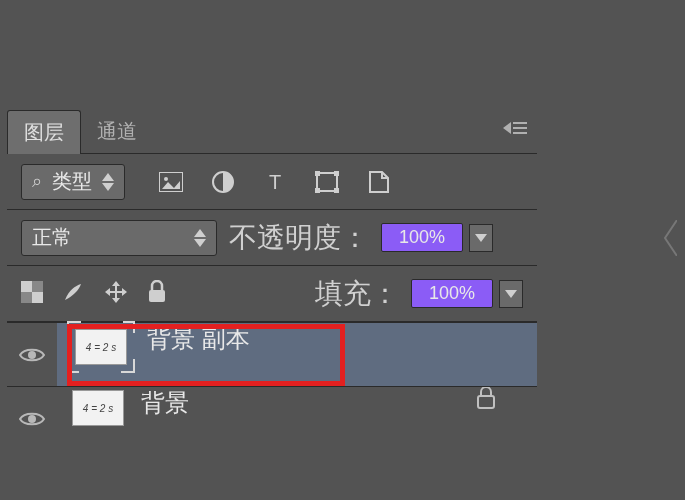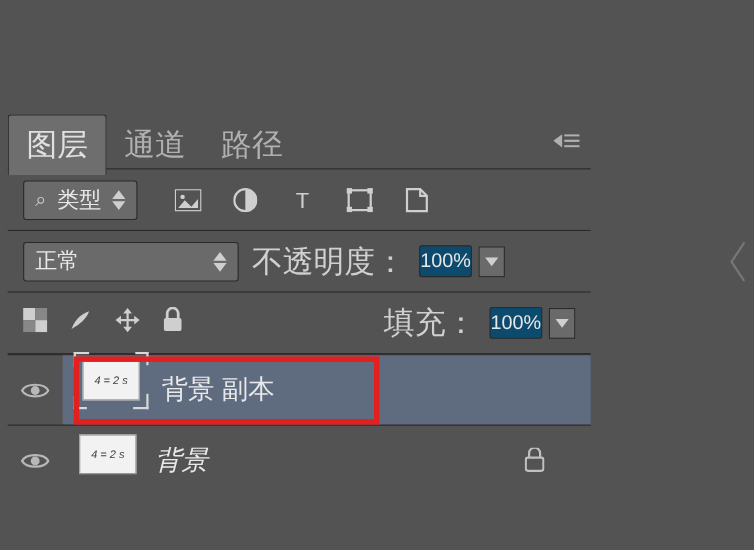--- a/index.html
+++ b/index.html
@@ -1,68 +1,67 @@
 <!DOCTYPE html>
 <html><head>
 <meta charset="utf-8">
 <style>
   * { box-sizing: border-box; margin: 0; padding: 0; font-family: "Microsoft YaHei", sans-serif; }
   body { background: #535353; width: 685px; height: 500px; overflow: hidden; }
   .panel { position: absolute; left: 7px; top: 110px; width: 530px; background: #535353; }
   .tabs { display: flex; align-items: center; height: 44px; background: #535353; border-bottom: 1px solid #2a2a2a; position: relative; }
-  .tab { padding: 8px 16px; font-size: 28px; color: #b0b0b0; cursor: pointer; }
+  .tab { padding: 8px 16px; font-size: 20px; color: #b0b0b0; cursor: pointer; }
   .tab.active { background: #6e6e6e; color: #e0e0e0; border: 1px solid #2a2a2a; border-bottom: none; border-radius: 3px 3px 0 0; }
   .tab-menu { position: absolute; right: 10px; top: 12px; color: #b0b0b0; cursor: pointer; }
   .tab-menu svg { display: block; }
   .row { display: flex; align-items: center; height: 56px; padding: 0 14px; gap: 12px; border-bottom: 1px solid #2a2a2a; }
   .dropdown { display: inline-flex; align-items: center; background: #6a6a6a; border: 1px solid #2a2a2a; border-radius: 3px; height: 36px; padding: 0 10px; gap: 10px; color: #e8e8e8; font-size: 20px; cursor: pointer; }
   .dropdown .mag { color: #cfcfcf; font-size: 18px; }
   .stepper { display: inline-flex; flex-direction: column; gap: 2px; }
   .stepper .tri { width: 0; height: 0; }
   .tri.up { border-left: 6px solid transparent; border-right: 6px solid transparent; border-bottom: 8px solid #cfcfcf; }
   .tri.down { border-left: 6px solid transparent; border-right: 6px solid transparent; border-top: 8px solid #cfcfcf; }
   .filter-icons { display: flex; gap: 24px; margin-left: 20px; }
   .ficon { width: 28px; height: 28px; color: #d0d0d0; display: flex; align-items: center; justify-content: center; cursor: pointer; }
   .label { color: #d0d0d0; font-size: 28px; }
   .valuebox { display: inline-flex; align-items: center; gap: 6px; }
-  .valuebox .val { background: #0c4a6e; border: 1px solid #2a2a2a; padding: 3px 0; color: #e8e8e8; font-size: 18px; border-radius: 2px; }
+  .valuebox .val { background: #8b5cf6; border: 1px solid #2a2a2a; padding: 3px 17px; color: #e8e8e8; font-size: 18px; border-radius: 2px; }
   .valuebox .arrow { width: 24px; height: 28px; background: #6a6a6a; border: 1px solid #2a2a2a; display: flex; align-items: center; justify-content: center; cursor: pointer; }
   .lock-icons { display: flex; gap: 18px; align-items: center; }
   .lockicon { color: #d0d0d0; cursor: pointer; }
   .layers { background: #535353; }
   .layer { display: flex; align-items: center; height: 64px; border-top: 1px solid #2a2a2a; position: relative; }
   .eye { width: 50px; display: flex; justify-content: center; color: #b8b8b8; cursor: pointer; }
-  .layer-body { display: flex; align-items: flex-end; gap: 14px; padding: 16px 12px; flex: 1; height: 100%; }
+  .layer-body { display: flex; align-items: flex-start; gap: 14px; padding: 0 12px; flex: 1; height: 100%; }
   .layer.selected .layer-body { background: #5f6c80; }
   .thumb-wrap { width: 58px; height: 42px; display: flex; align-items: center; justify-content: center; }
   .thumb { width: 52px; height: 36px; background: #f2f2f2; border: 1px solid #999; display: flex; align-items: center; justify-content: center; font-size: 10px; color: #444; font-style: italic; }
   .thumb-wrap.sel { width: 64px; height: 48px; position: relative; }
   .thumb-wrap.sel::before, .thumb-wrap.sel::after { content: ""; position: absolute; width: 12px; height: 12px; border: 2px solid #d8d8d8; }
   .thumb-wrap.sel::before { left: -2px; top: -2px; border-right: none; border-bottom: none; }
   .thumb-wrap.sel::after { right: -2px; bottom: -2px; border-left: none; border-top: none; }
   .corner-tr, .corner-bl { position: absolute; width: 12px; height: 12px; border: 2px solid #d8d8d8; }
   .corner-tr { right: -2px; top: -2px; border-left: none; border-bottom: none; }
   .corner-bl { left: -2px; bottom: -2px; border-right: none; border-top: none; }
   .layer-name { color: #e8e8e8; font-size: 24px; }
-  .layer-name.italic { font-style: italic; }
+  .layer-name.italic { }
   .lock-mark { margin-left: auto; margin-right: 30px; color: #c0c0c0; }
   .highlight-box { position: absolute; border: 5px solid #e32020; pointer-events: none; }
   .blend-dd { width: 196px; justify-content: space-between; }
   .side-arrow { position: absolute; right: 8px; top: 220px; color: #888; }
   .side-arrow svg { display: block; }
 </style>
 </head>
 <body>
 
 <div class="panel">
 
   <div class="tabs">
     <div class="tab active">图层</div>
     <div class="tab">通道</div>
-    <div class="tab">路径</div>
     <span class="tab-menu">
       <svg width="24" height="12" viewBox="0 0 24 12">
           <path d="M0 6 L8 0 L8 12 Z" fill="#b0b0b0"></path>
           <rect x="10" y="0" width="14" height="2" fill="#b0b0b0"></rect>
           <rect x="10" y="5" width="14" height="2" fill="#b0b0b0"></rect>
           <rect x="10" y="10" width="14" height="2" fill="#b0b0b0"></rect>
         </svg>
     </span>
   </div>
 

